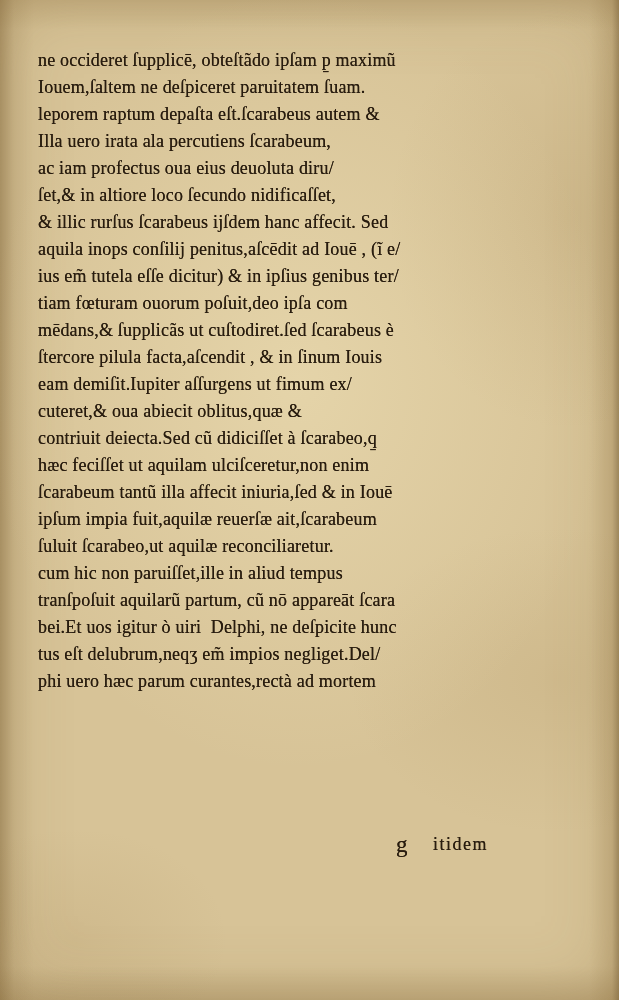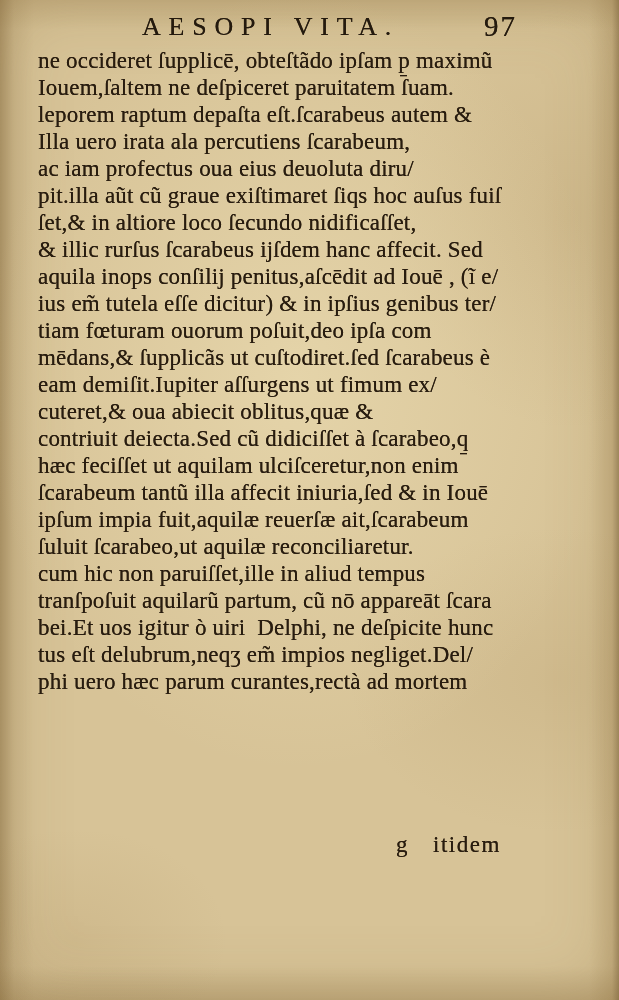--- a/index.html
+++ b/index.html
@@ -28,57 +28,53 @@
     font-size:26px;letter-spacing:.30em;color:#241a0e;
     text-shadow:0 0 .5px rgba(36,26,14,.85);white-space:pre;
   }
   .pagenum{
     position:absolute;left:484px;top:-2px;
     font-size:29px;color:#241a0e;letter-spacing:2px;
     text-shadow:0 0 .5px rgba(36,26,14,.85);
   }
   .bodytext{position:absolute;left:38px;top:47px;width:560px;color:#281c0f;}
   .line{
-    white-space:pre;height:27px;line-height:27px;font-size:23px;
+    white-space:pre;height:27px;line-height:27px;font-size:18px;
     text-shadow:0 0 .6px rgba(40,28,12,.9);
     letter-spacing:.2px;
   }
   .sigline{position:absolute;left:0;top:831px;width:619px;height:30px;color:#281c0f;}
   .sig{
     position:absolute;left:396px;font-size:23px;line-height:27px;
     text-shadow:0 0 .6px rgba(40,28,12,.9);
   }
   .catch{
-    position:absolute;left:433px;font-size:23px;line-height:27px;letter-spacing:1.5px;
+    position:absolute;left:433px;font-size:18px;line-height:27px;letter-spacing:1.5px;
     text-shadow:0 0 .6px rgba(40,28,12,.9);
   }
 </style>
 </head>
 <body>
 
 <div class="page">
 
-  <div class="header">
-    <span class="title">AESOPI VITA.</span>
-    <span class="pagenum">97</span>
-  </div>
 
   <div class="bodytext">
       <div class="line">ne occideret ſupplicē, obteſtãdo ipſam p̱ maximũ</div>
       <div class="line">Iouem,ſaltem ne deſpiceret paruitatem ſuam.</div>
       <div class="line">leporem raptum depaſta eſt.ſcarabeus autem &amp;</div>
       <div class="line">Illa uero irata ala percutiens ſcarabeum,</div>
       <div class="line">ac iam profectus oua eius deuoluta diru/</div>
-      <div class="line">pit.illa aũt cũ graue exiſtimaret ſiqs hoc auſus fuiſ</div>
       <div class="line">ſet,&amp; in altiore loco ſecundo nidificaſſet,</div>
       <div class="line">&amp; illic rurſus ſcarabeus ijſdem hanc affecit. Sed</div>
       <div class="line">aquila inops conſilij penitus,aſcēdit ad Iouē , (ĩ e/</div>
       <div class="line">ius em̃ tutela eſſe dicitur) &amp; in ipſius genibus ter/</div>
       <div class="line">tiam fœturam ouorum poſuit,deo ipſa com</div>
       <div class="line">mēdans,&amp; ſupplicãs ut cuſtodiret.ſed ſcarabeus è</div>
+      <div class="line">ſtercore pilula facta,aſcendit , &amp; in ſinum Iouis</div>
       <div class="line">eam demiſit.Iupiter aſſurgens ut fimum ex/</div>
       <div class="line">cuteret,&amp; oua abiecit oblitus,quæ &amp;</div>
       <div class="line">contriuit deiecta.Sed cũ didiciſſet à ſcarabeo,q̱</div>
       <div class="line">hæc feciſſet ut aquilam ulciſceretur,non enim</div>
       <div class="line">ſcarabeum tantũ illa affecit iniuria,ſed &amp; in Iouē</div>
       <div class="line">ipſum impia fuit,aquilæ reuerſæ ait,ſcarabeum</div>
       <div class="line">ſuluit ſcarabeo,ut aquilæ reconciliaretur.</div>
       <div class="line">cum hic non paruiſſet,ille in aliud tempus</div>
       <div class="line">tranſpoſuit aquilarũ partum, cũ nō appareāt ſcara</div>
       <div class="line">bei.Et uos igitur ò uiri  Delphi, ne deſpicite hunc</div>

